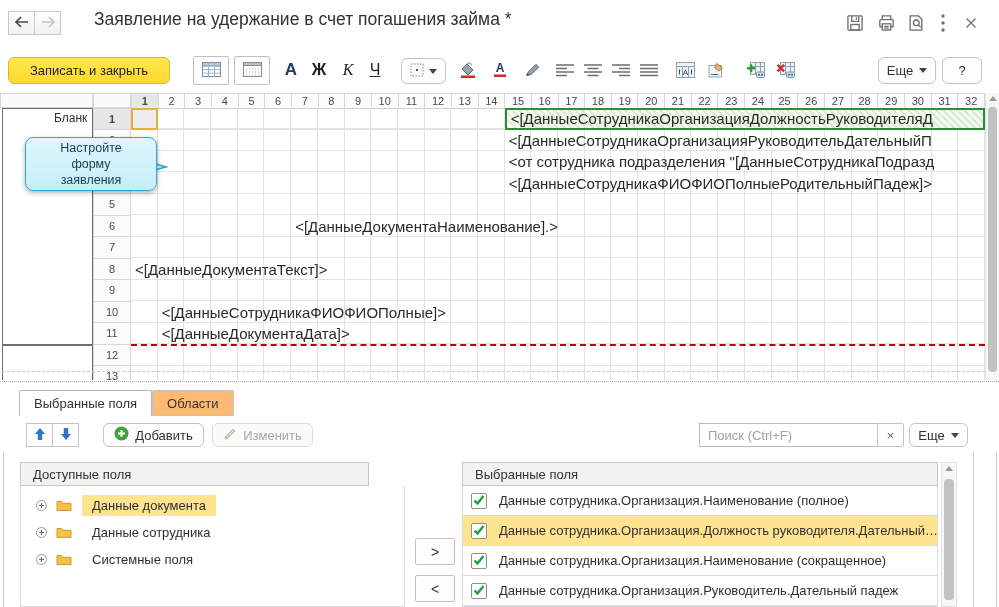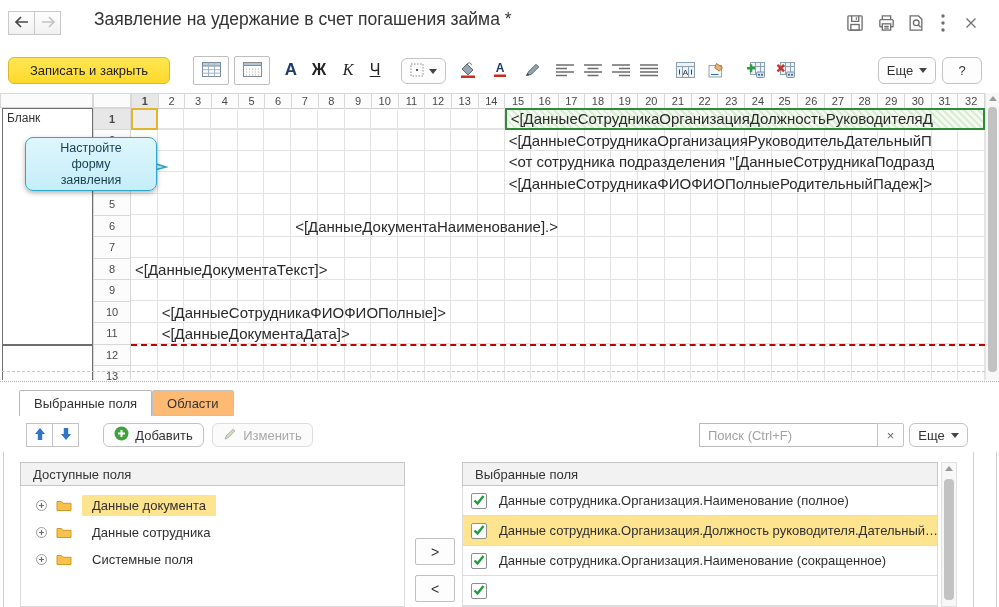--- a/index.html
+++ b/index.html
@@ -33,21 +33,21 @@
         font-size:11px;color:#4A4A4A;text-align:center;line-height:14px;background:#FCFCFC;}
   .colh:first-child{border-left:1px solid #D8D8D8;background:#E7E7E7;font-weight:bold;}
   .rowheads{left:93px;top:15px;width:38px;bottom:0;display:flex;flex-direction:column;}
   .rowh{height:21.5px;box-sizing:border-box;border:1px solid #D8D8D8;border-top:none;
         font-size:11px;color:#4A4A4A;text-align:center;line-height:20px;background:#FCFCFC;flex:none;}
   .rowh:first-child{background:#E7E7E7;font-weight:bold;border-top:1px solid #D8D8D8;}
   .gridbg{left:131px;top:15px;right:14px;bottom:0;
      background:
       repeating-linear-gradient(to right,transparent 0 25.6875px,#E3E3E3 25.6875px 26.6875px),
       repeating-linear-gradient(to bottom,transparent 0 20.5px,#E3E3E3 20.5px 21.5px);}
-  .bracket{border:1px solid #6E6E6E;box-sizing:border-box;background:transparent;}
+  .bracket{border:1px solid #6E6E6E;box-sizing:border-box;background:transparent;padding-left:47px;}
   .blank-label{font-size:12px;color:#333;padding:2px 0 0 4px;}
   .selcell{left:131px;top:15px;width:27px;height:21.5px;border:2px solid #E3B52F;background:#EDEDED;
            box-sizing:border-box;z-index:4;}
   .line{position:absolute;height:21.5px;line-height:21.5px;font-size:15px;color:#2A2A2A;
         white-space:nowrap;overflow:hidden;right:14px;padding-left:4px;z-index:3;}
   .line.green{background:repeating-linear-gradient(45deg,#D8EDD2 0 2px,#F4FAF1 2px 5px);
         border:2px solid #2E8B3A;box-sizing:border-box;line-height:17px;z-index:2;}
   .redline{left:131px;top:250.5px;right:14px;border-top:2px dashed #C00000;z-index:2;}
   .sheetdash{left:2px;top:278px;right:14px;border-top:1px dashed #C9C9C9;}
   .vscroll{right:0;top:0;width:13px;bottom:0;background:#F7F7F7;border-left:1px solid #E4E4E4;z-index:6;}
@@ -385,21 +385,21 @@
   </button>
   <button class="abs btn" style="left:909px;top:423px;width:59px;height:24px;">
     <span>Еще</span>
     <span class="caret"></span>
   </button>
 
   <div class="abs gutter" style="left:3px;"></div>
   <div class="abs gutter" style="left:973px;"></div>
   <div class="abs gutter" style="left:996px;"></div>
 
-  <div class="abs phead" style="left:20px;top:462px;width:385px;height:24px;">
+  <div class="abs phead" style="left:20px;top:462px;width:349px;height:24px;">
     <span>Доступные поля</span>
   </div>
   <div class="abs pbody" style="left:20px;top:486px;width:385px;height:121px;">
       <div class="treerow" style="margin-top: 6px;">
         <div style="margin-left: 15px; width: 11px; height: 11px; flex: 0 0 auto; display: flex;">
           <svg width="11" height="11">
             <circle cx="5.5" cy="5.5" r="5" fill="#fff" stroke="#9A9A9A"></circle>
             <path d="M5.5 3v5M3 5.5h5" stroke="#6B6B6B" stroke-width="1.2"></path>
           </svg>
         </div>
@@ -474,20 +474,21 @@
           </svg>
         </div>
         <div class="listlbl">Данные сотрудника.Организация.Наименование (сокращенное)</div>
       </div>
       <div class="listrow">
         <div class="cbx">
           <svg width="12" height="11">
             <path d="M1.5 5.5 L4.5 8.5 L10.5 1" fill="none" stroke="#1D9E3C" stroke-width="2.4"></path>
           </svg>
         </div>
+        <div class="listlbl">Данные сотрудника.Организация.Руководитель.Дательный падеж</div>
       </div>
     </div>
 
   <div class="abs" style="left:941px;top:462px;width:16px;bottom:0;background:#F7F7F7;border:1px solid #E2E2E2;box-sizing:border-box;">
     <div class="scroll-arrow"></div>
     <div class="vthumb" style="top:16px;bottom:6px;"></div>
   </div>
 
 </div>
 

